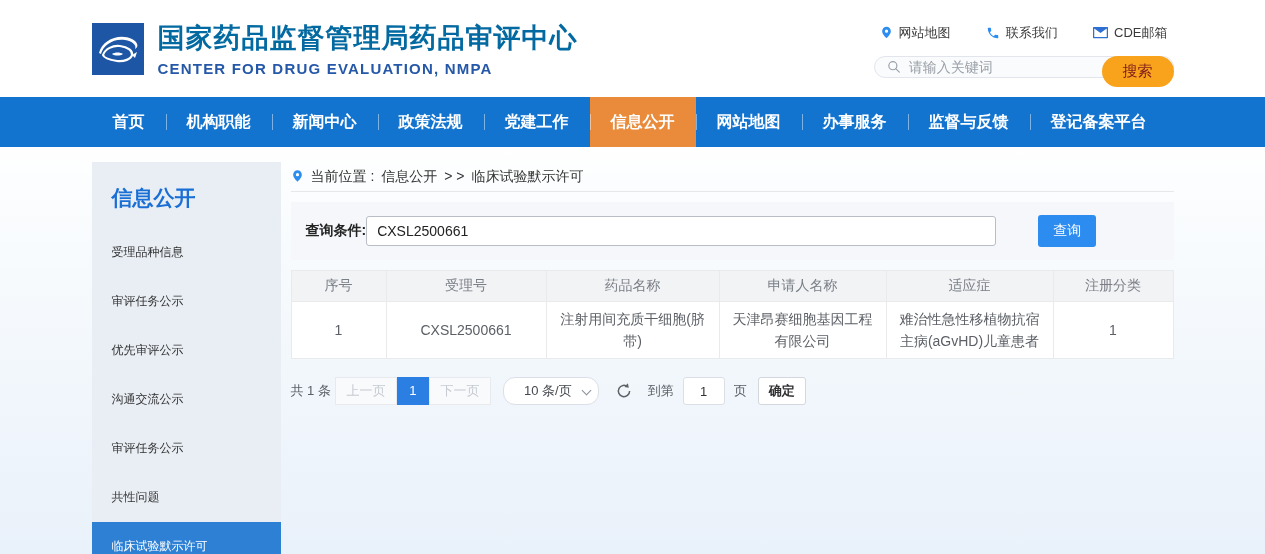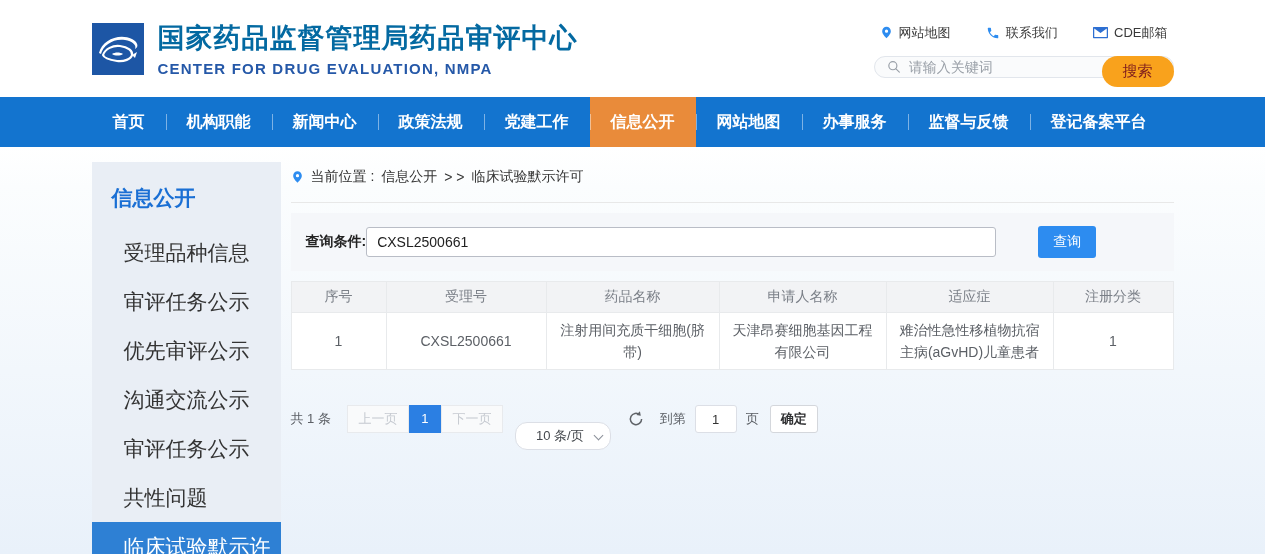--- a/index.html
+++ b/index.html
@@ -28,42 +28,42 @@
   .nav-item + .nav-item::before { content:""; position:absolute; left:0; top:17px; width:1px; height:16px; background:rgba(255,255,255,.45); }
   .nav-item.active { background:#e98b3a; }
 
   
   .page-bg { height:407px; background:linear-gradient(180deg,#ffffff 0px,#fbfdfe 40px,#e9f1fa 100%); }
   .page { width:1082px; margin:0 auto; padding-top:15px; display:flex; height:100%; }
 
   
   .sidebar { width:190px; background:#e9eef5; margin-right:10px; }
   .sidebar-title { font-size:21px; font-weight:bold; color:#1a6fd4; padding:22px 0 16px 20px; }
-  .side-item { height:49px; line-height:49px; padding-left:32px; font-size:21px; color:#333; cursor:pointer; }
+  .side-item { height:49px; line-height:49px; padding-left:20px; font-size:12px; color:#333; cursor:pointer; }
   .side-item.active { background:#2e80d4; color:#fff; }
 
   
   .main { flex:1; }
-  .breadcrumb { display:flex; align-items:center; gap:7px; padding:6px 0 16px; border-bottom:1px solid #e8e8e8; font-size:14px; color:#333; }
+  .breadcrumb { display:flex; gap:7px; padding:6px 0 5px; border-bottom:1px solid #e8e8e8; font-size:14px; color:#333; }
   .query-bar { margin-top:10px; background:#f5f7fa; padding:13px 15px; display:flex; align-items:center; }
   .query-label { font-size:14px; color:#222; font-weight:bold; }
   .query-input { width:630px; height:30px; border:1px solid #b9bdc6; border-radius:3px; padding:0 10px; font-size:14px; color:#222; outline:none; font-family:inherit; background:#fff; }
   .query-btn { margin-left:42px; width:58px; height:32px; background:#2d8cf0; color:#fff; border:none; border-radius:3px; font-size:14px; cursor:pointer; font-family:inherit; }
 
   
   .result-table { margin-top:10px; width:100%; border-collapse:collapse; table-layout:fixed; }
   .result-table th { background:#f2f3f5; height:31px; font-weight:normal; font-size:14px; color:#7a7f87; border:1px solid #e8eaec; }
   .result-table td { height:57px; text-align:center; font-size:14px; color:#5c6066; border:1px solid #e8eaec; padding:4px 13px; line-height:1.6; background:#fff; }
 
   
   .pagination { margin-top:18px; display:flex; align-items:center; font-size:13px; color:#5c6066; }
-  .pg-total { margin-right:16px; }
+  .pg-total { margin-right:4px; }
   .pg-btn { min-width:62px; height:28px; line-height:26px; text-align:center; background:#f9fafb; border:1px solid #e8eaed; color:#c6cad1; cursor:default; }
   .pg-page { min-width:32px; height:28px; line-height:28px; text-align:center; background:#2b7fe3; color:#fff; cursor:pointer; }
-  .pg-size { margin-left:12px; height:28px; line-height:26px; border:1px solid #dcdfe6; border-radius:12px; padding:0 26px 0 20px; position:relative; cursor:pointer; background:#fff; color:#45494e;margin-top:34px; }
+  .pg-size { margin-left:12px; height:28px; line-height:26px; border:1px solid #dcdfe6; border-radius:12px; padding:0 26px 0 20px; position:relative; cursor:pointer; background:#fff; color:#45494e; }
   .pg-size .chevron { position:absolute; right:8px; top:9px; width:7px; height:7px; border-right:1.5px solid #8a8f99; border-bottom:1.5px solid #8a8f99; transform:rotate(45deg); }
   .pg-refresh { margin-left:16px; width:18px; height:18px; cursor:pointer; display:flex; }
   .pg-goto-label { margin-left:15px; }
   .pg-goto-input { width:42px; height:28px; margin:0 9px; text-align:center; border:1px solid #dcdfe6; border-radius:3px; font-size:13px; color:#333; outline:none; font-family:inherit; background:#fff; }
   .pg-confirm { margin-left:11px; height:28px; padding:0 10px; border:1px solid #d4d7dc; border-radius:3px; background:#fff; font-weight:bold; color:#303133; font-size:13px; cursor:pointer; font-family:inherit; }
 </style>
 </head>
 <body>
 
 <header class="site-header">

